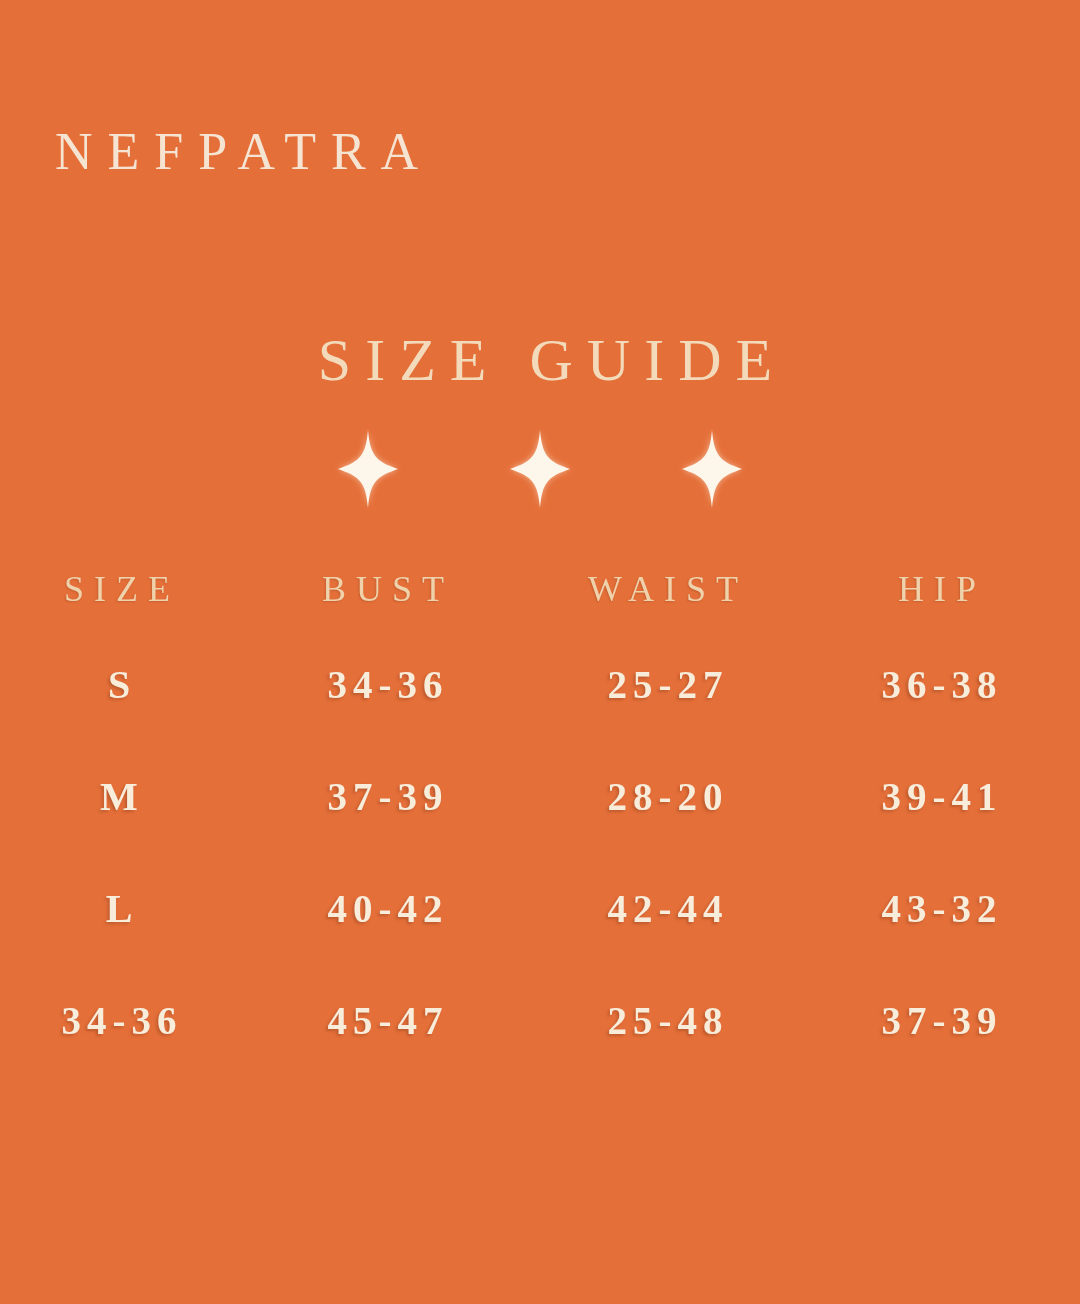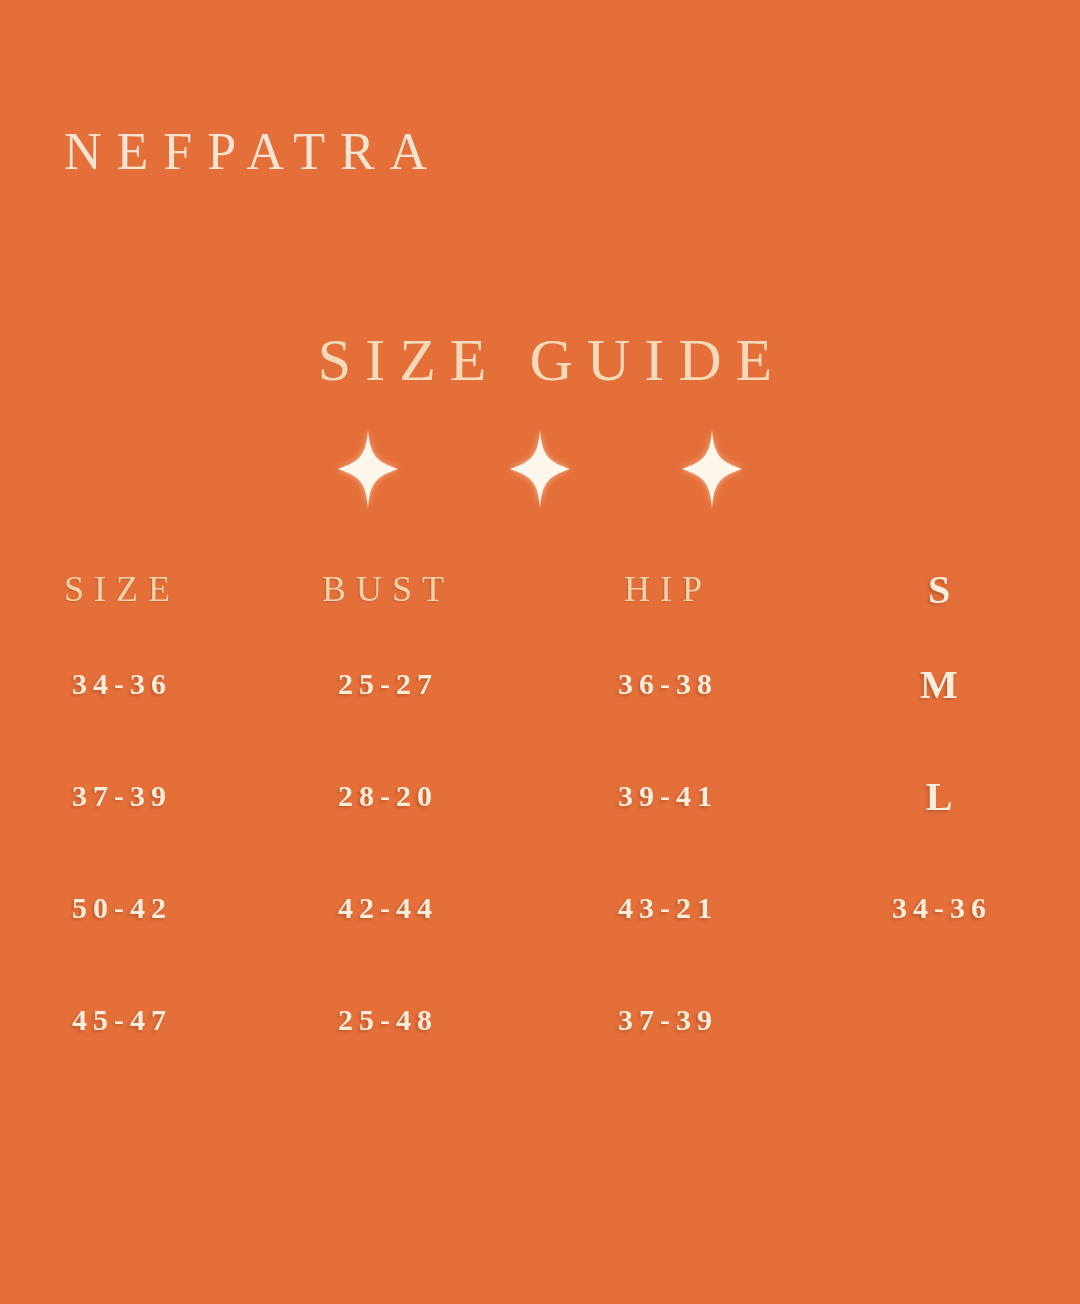--- a/index.html
+++ b/index.html
@@ -14,21 +14,21 @@
     position: relative;
     font-family: "Liberation Serif", "DejaVu Serif", serif;
   }
   .canvas {
     position: absolute;
     inset: 0;
     background: #E56F39;
   }
   .brand {
     position: absolute;
-    left: 64px;
+    left: 55px;
     top: 122px;
     font-size: 52px;
     letter-spacing: 15px;
     font-weight: 400;
     color: #F6E4D2;
     white-space: nowrap;
   }
   .title {
     position: absolute;
     top: 326px;
@@ -85,21 +85,21 @@
     text-shadow: -1px 1px 2px rgba(140, 70, 30, 0.35);
   }
   .size-cell {
     font-size: 40px;
     font-weight: 700;
     letter-spacing: 6px;
     color: #F8ECDB;
     text-shadow: -2px 2px 3px rgba(120, 55, 25, 0.35);
   }
   .num-cell {
-    font-size: 30px;
+    font-size: 39px;
     font-weight: 700;
     letter-spacing: 6px;
     color: #F8ECDB;
     text-shadow: -2px 2px 3px rgba(120, 55, 25, 0.35);
   }
 </style>
 </head>
 <body>
 
 <div class="canvas">
@@ -123,37 +123,38 @@
       <svg viewBox="0 0 100 130" xmlns="http://www.w3.org/2000/svg">
         <path d="M50 0 C54 42 62 52 100 65 C62 78 54 88 50 130 C46 88 38 78 0 65 C38 52 46 42 50 0 Z" fill="#FDF6EA"></path>
       </svg>
     </span>
   </div>
 
   <div class="size-table">
 
     <div class="cell col-header">SIZE</div>
     <div class="cell col-header">BUST</div>
+    <div class="cell col-header">WAIST</div>
     <div class="cell col-header">HIP</div>
 
     <div class="cell size-cell">S</div>
     <div class="cell num-cell">34-36</div>
     <div class="cell num-cell">25-27</div>
     <div class="cell num-cell">36-38</div>
 
     <div class="cell size-cell">M</div>
     <div class="cell num-cell">37-39</div>
     <div class="cell num-cell">28-20</div>
     <div class="cell num-cell">39-41</div>
 
     <div class="cell size-cell">L</div>
-    <div class="cell num-cell">50-42</div>
+    <div class="cell num-cell">40-42</div>
     <div class="cell num-cell">42-44</div>
 
-    <div class="cell num-cell">43-21</div>
+    <div class="cell num-cell">43-32</div>
     <div class="cell num-cell">34-36</div>
     <div class="cell num-cell">45-47</div>
 
     <div class="cell num-cell">25-48</div>
     <div class="cell num-cell">37-39</div>
 
   </div>
 
 </div>
 

